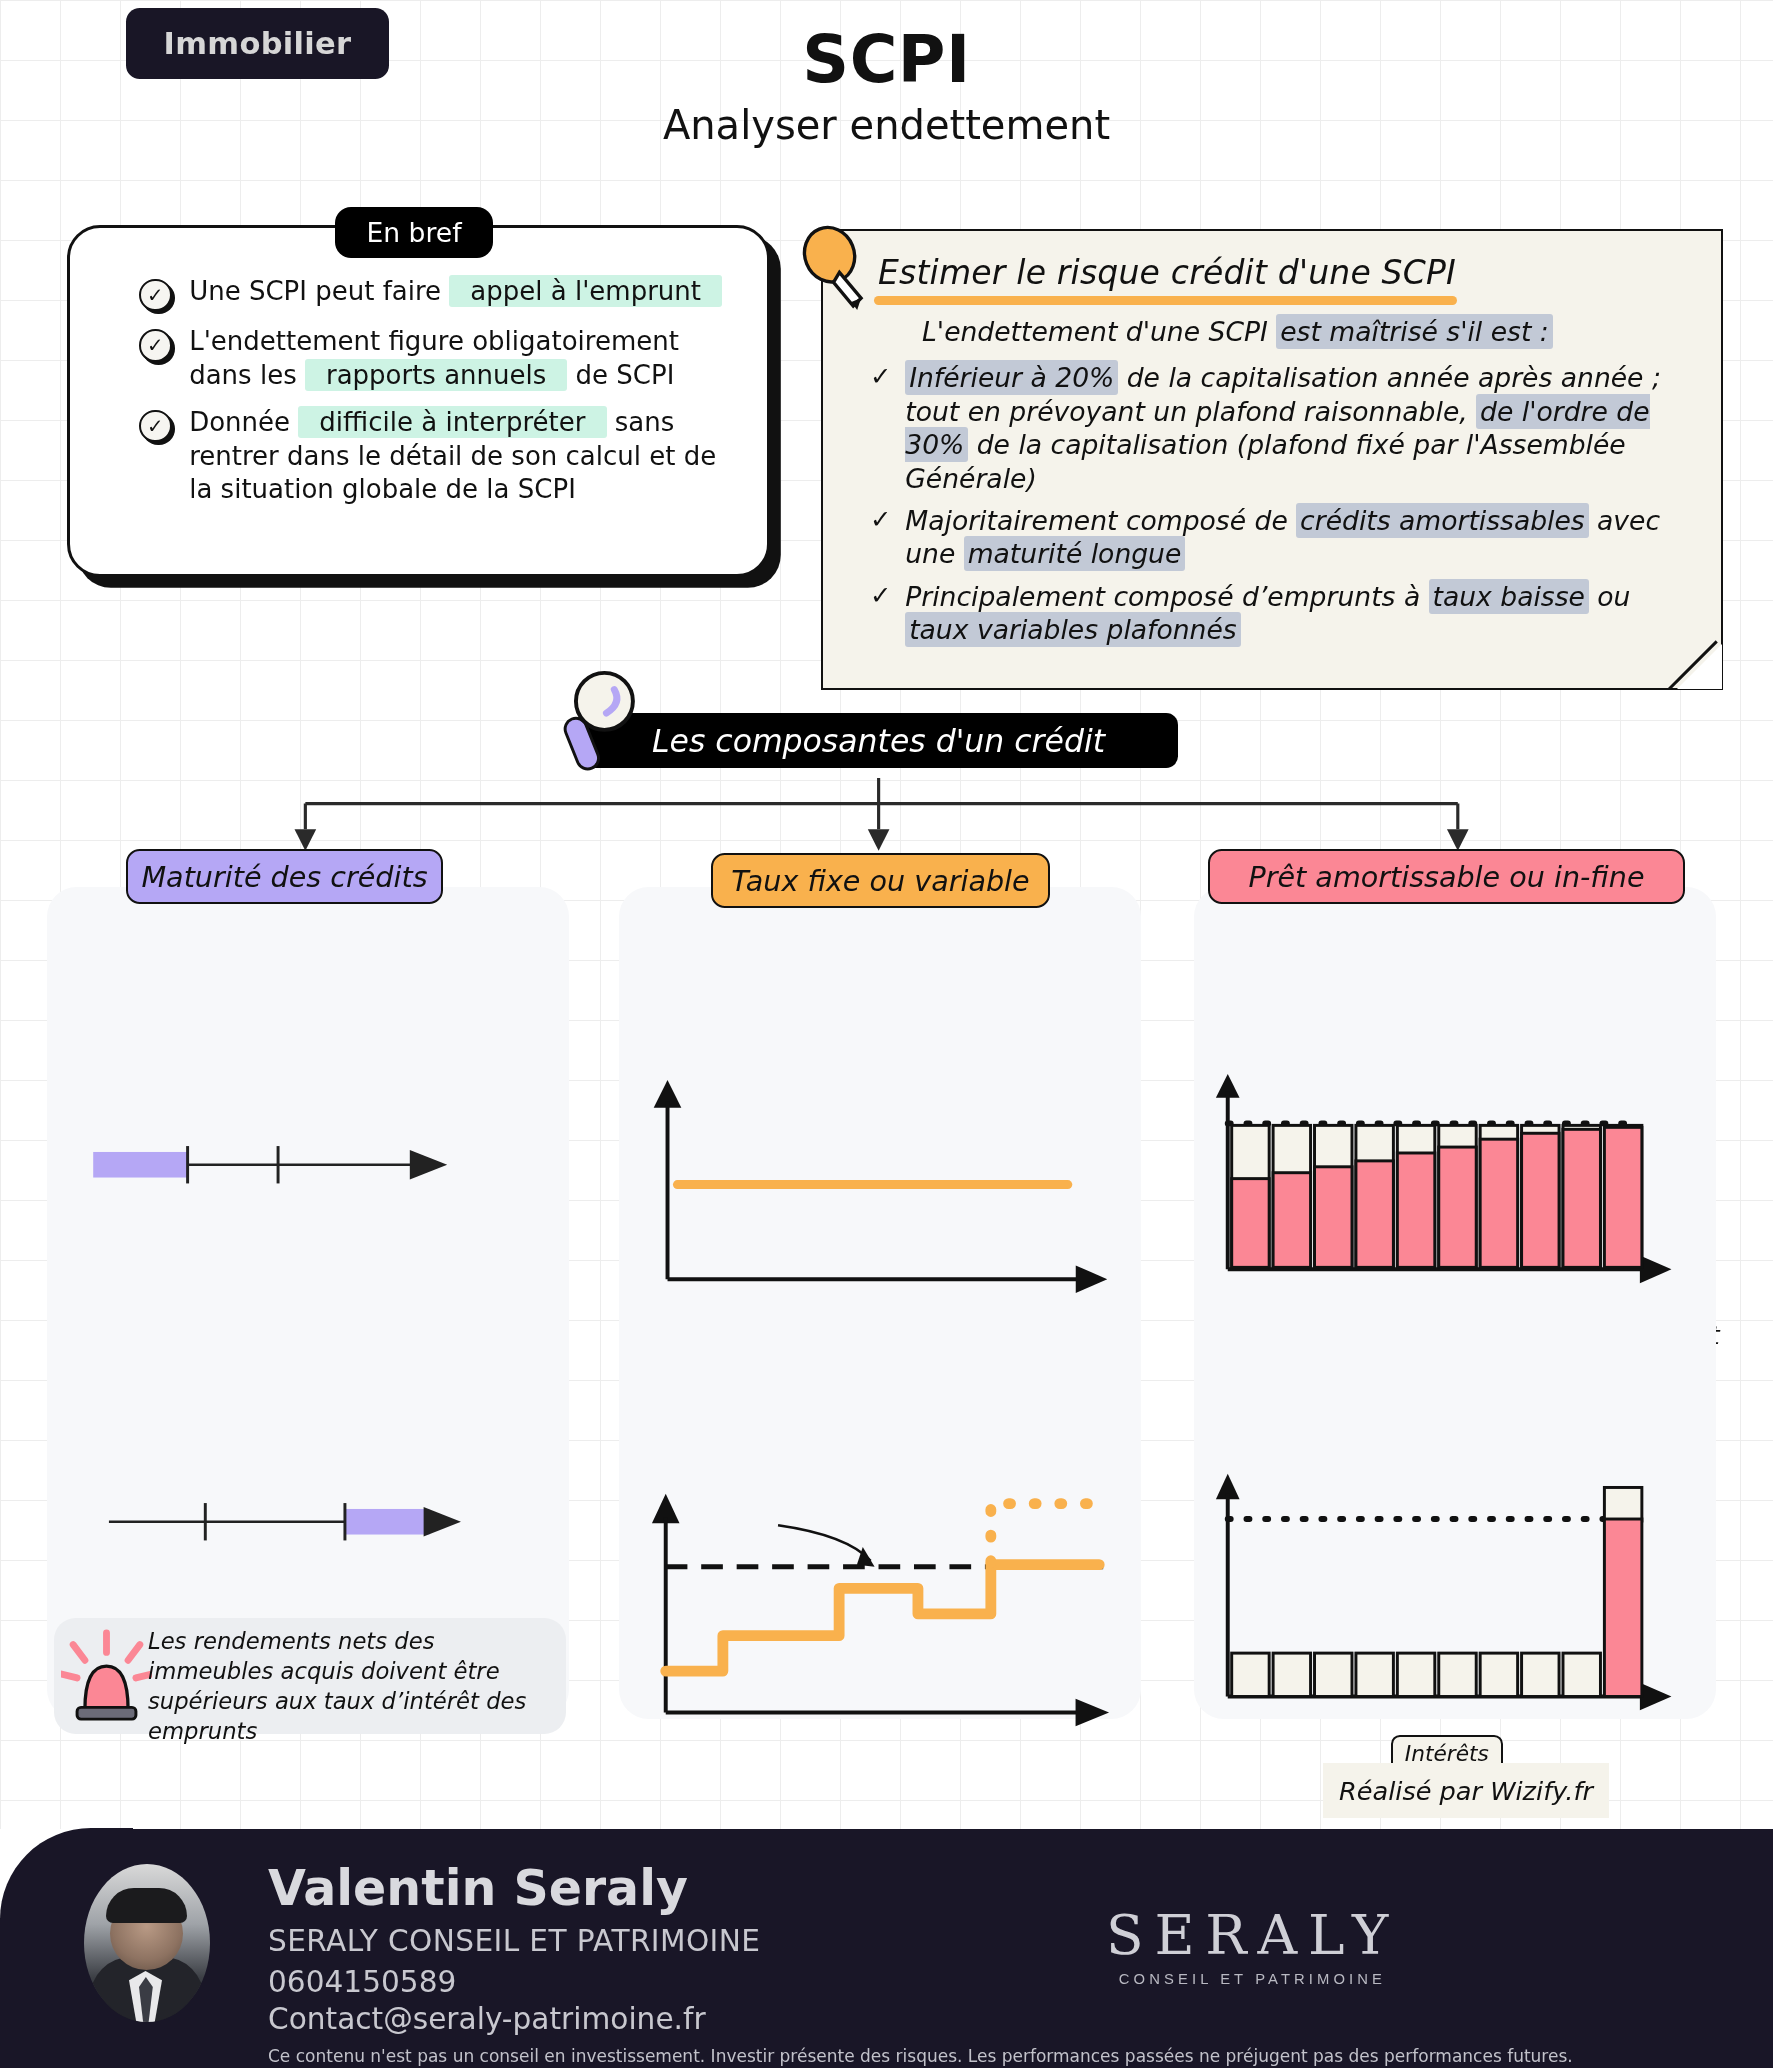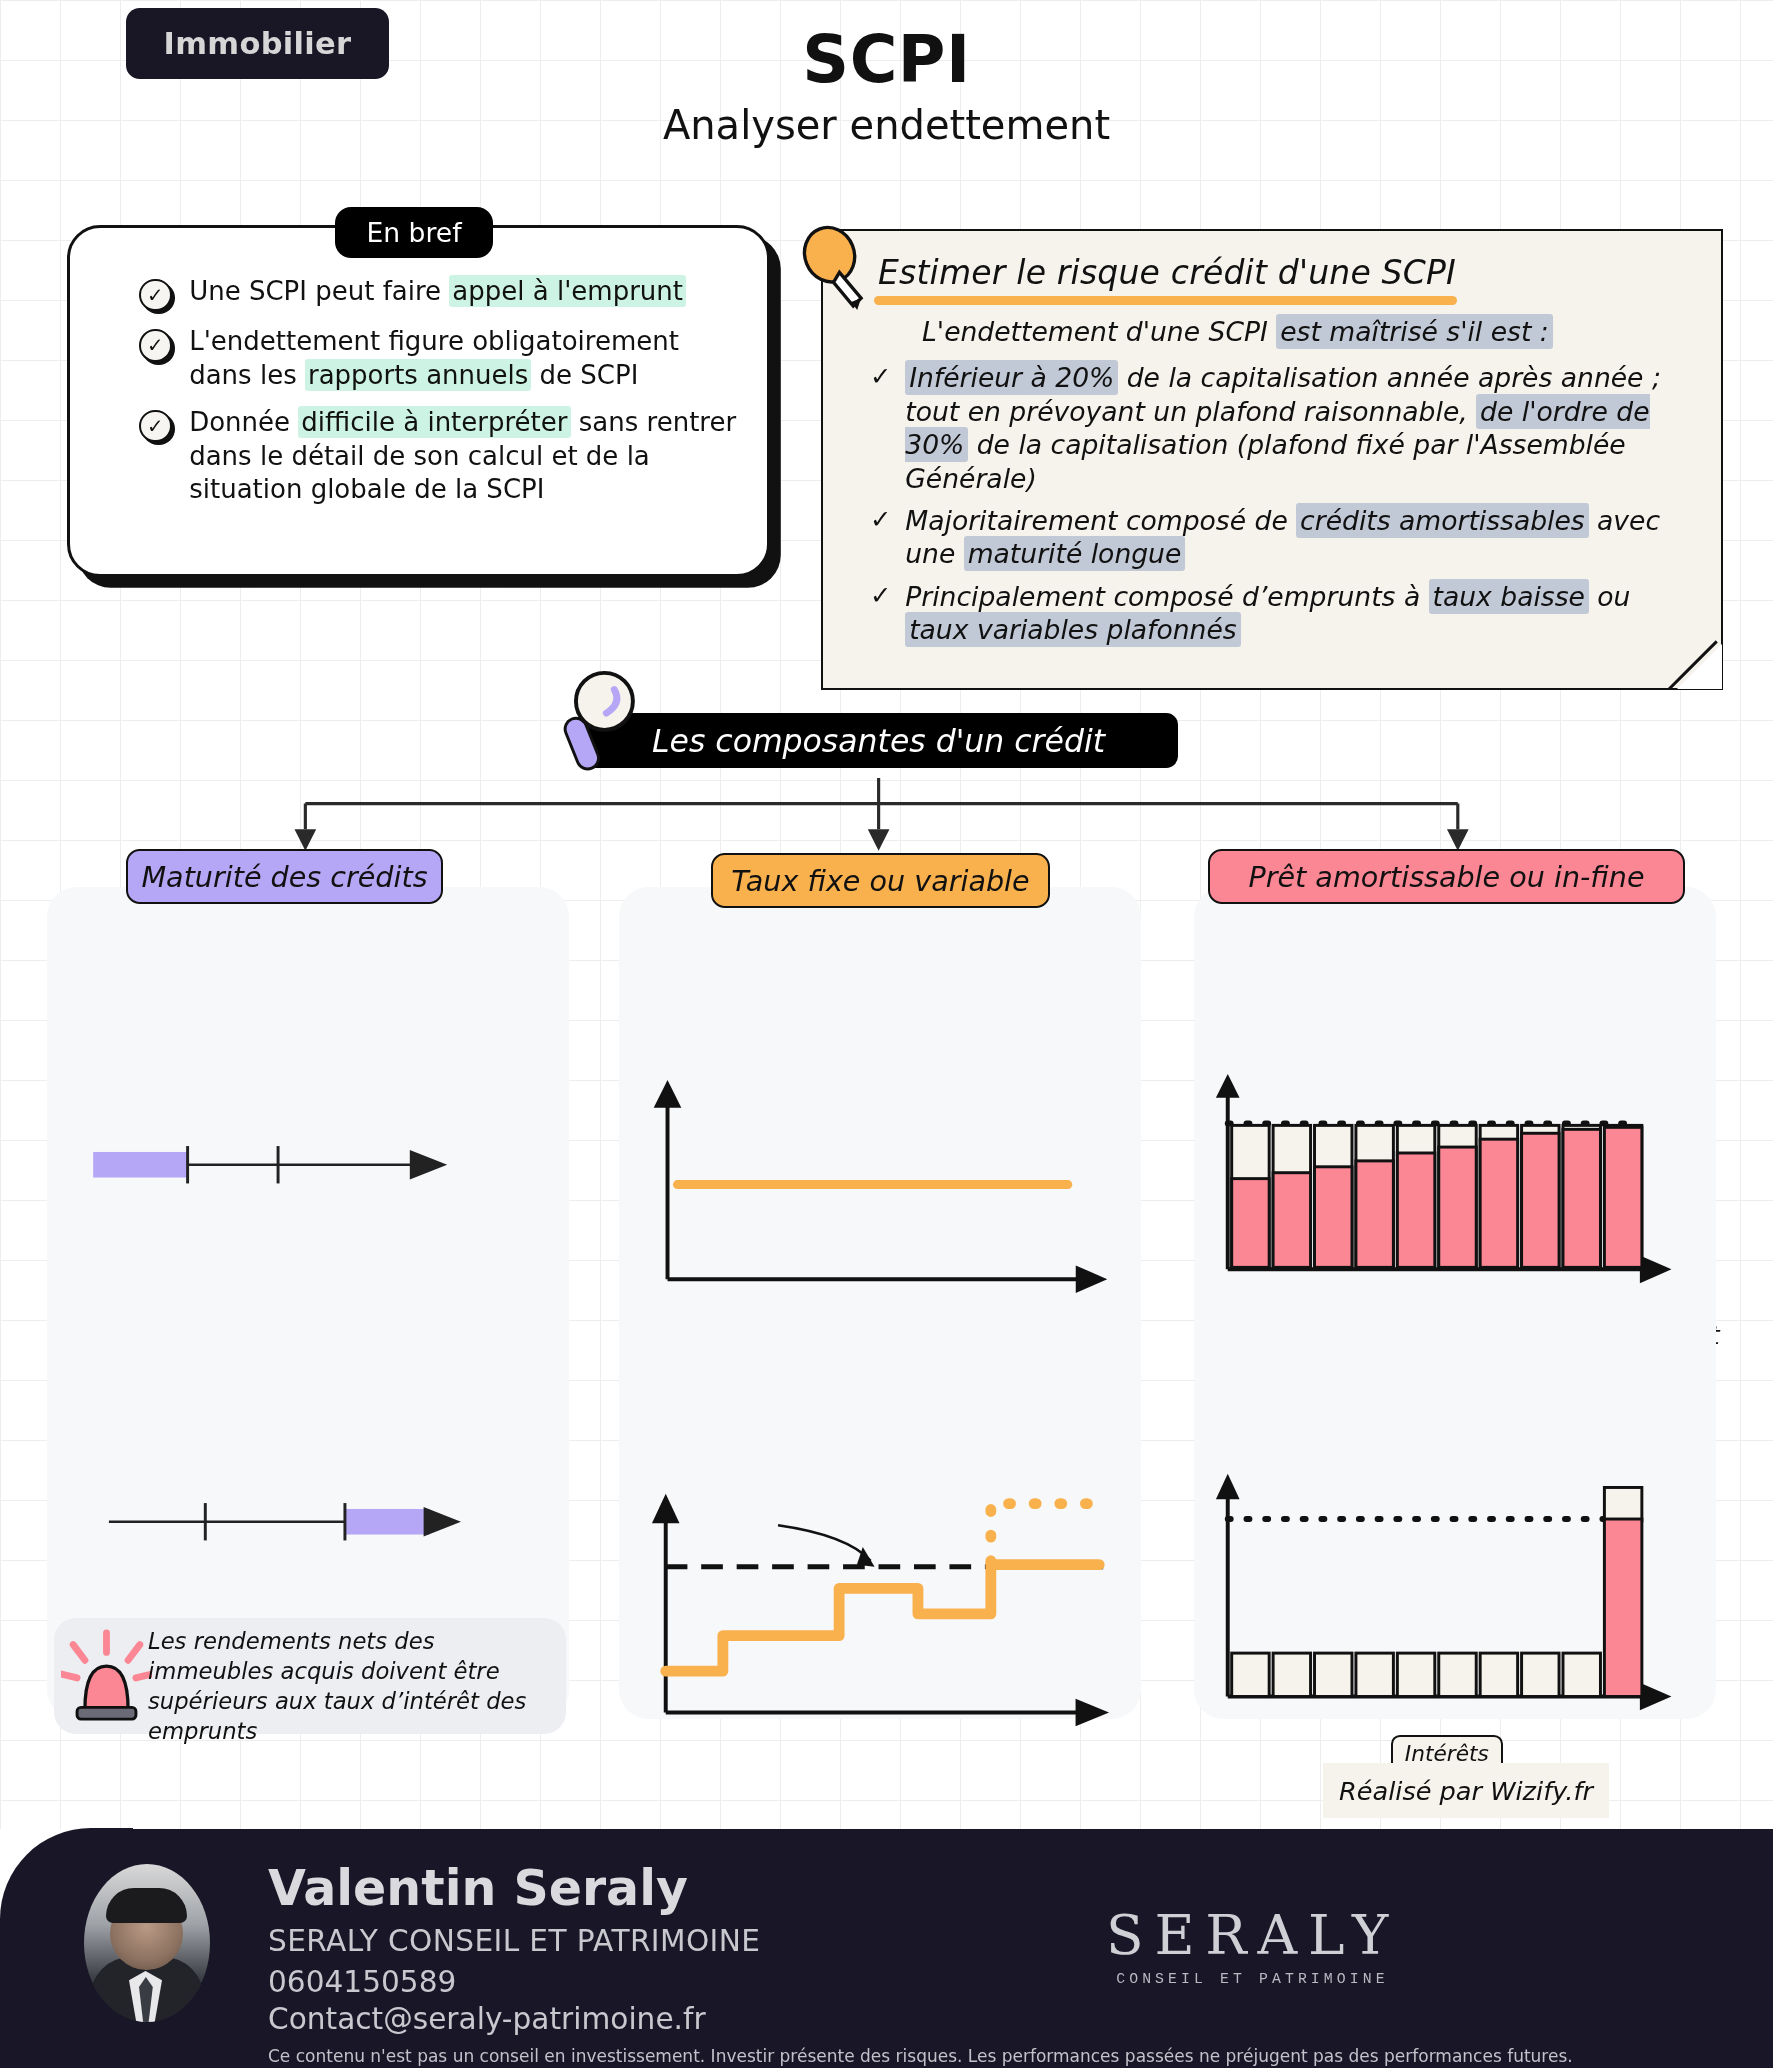--- a/index.html
+++ b/index.html
@@ -58,21 +58,21 @@
   }
   .eb-item { display: flex; gap: 17.7px; margin-bottom: 13.8px; align-items: flex-start; }
   .eb-check {
     flex: 0 0 auto; width: 32.5px; height: 32.5px; border-radius: 50%;
     border: 2.6px solid #111; background: #f6f5f1;
     display: flex; align-items: center; justify-content: center;
     font-size: 19.7px; color: #111; margin-top: 3.9px;
     box-shadow: 3px 3px 0 #111;
   }
   .eb-text { font-size: 26px; line-height: 1.29; color: #111; max-width: 591px; }
-  .hl-mint { background: #cdf3e4; padding: 1px 3px; border-radius: 3px; }
+  .hl-mint { background: #cdf3e4; padding: 1px 21px; border-radius: 3px; }
 
   
   #risk-card {
     position: absolute; left: 821px; top: 229px; width: 902px; height: 461px;
     background: #f5f3eb; border: 2.5px solid #111; z-index: 3;
   }
   #risk-fold {
     position: absolute; right: -1px; bottom: -1px; width: 0; height: 0;
     border-left: 45px solid transparent; border-bottom: 45px solid #fff;
     z-index: 4;
@@ -193,21 +193,21 @@
     position:absolute; left:55px; bottom:0; width:13.8px; height:45px;
     background:#3a3c44; clip-path: polygon(50% 0,100% 22%,70% 100%,30% 100%,0 22%);
   }
   #footer-name { position: absolute; left: 268px; top: 1860px; font-size: 49px; font-weight: 800; color: #d9d9de; z-index: 10; }
   #footer-company { position: absolute; left: 268px; top: 1924px; font-size: 29.6px; color: #c8c8cf; z-index: 10; letter-spacing:0.4px; }
   #footer-phone { position: absolute; left: 268px; top: 1965px; font-size: 29.6px; color: #c8c8cf; z-index: 10; }
   #footer-email { position: absolute; left: 268px; top: 2002px; font-size: 29.6px; color: #c8c8cf; z-index: 10; }
   #footer-disclaimer { position: absolute; left: 268px; top: 2046px; font-size: 17px; color: #c2c2ca; z-index: 10; }
   #brand-logo { position: absolute; right: 374px; top: 1903px; text-align: center; z-index: 10; }
   #brand-name { font-family: "DejaVu Serif", serif; font-size: 55px; letter-spacing: 10.8px; color: #cfcfd6; }
-  #brand-sub  { font-family: Liberation Mono, monospace; font-size: 14.8px; letter-spacing: 4.1px; color: #b9b9c2; margin-top: 3.9px; }
+  #brand-sub  { font-family: Liberation Sans, sans-serif; font-size: 14.8px; letter-spacing: 4.1px; color: #b9b9c2; margin-top: 3.9px; }
 </style>
 </head>
 <body>
 
 <div id="grid-bg"></div>
 
 <div id="tag-immobilier">Immobilier</div>
 <div id="page-title">SCPI</div>
 <div id="page-subtitle">Analyser endettement</div>
 

